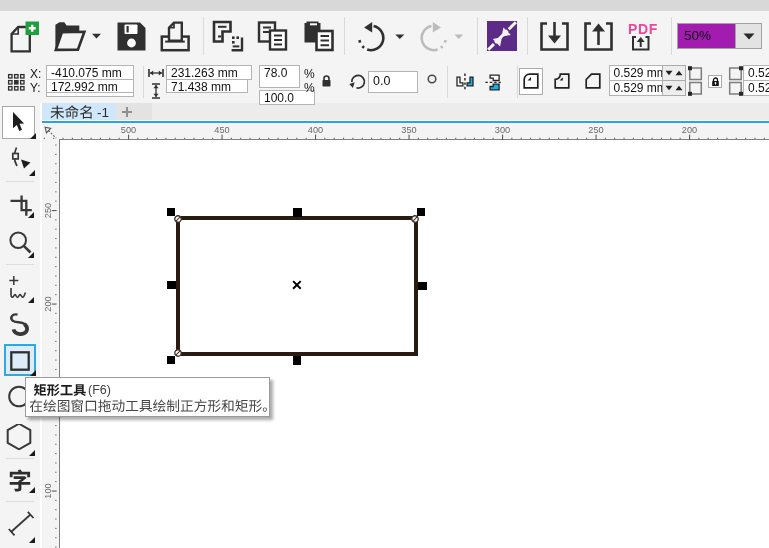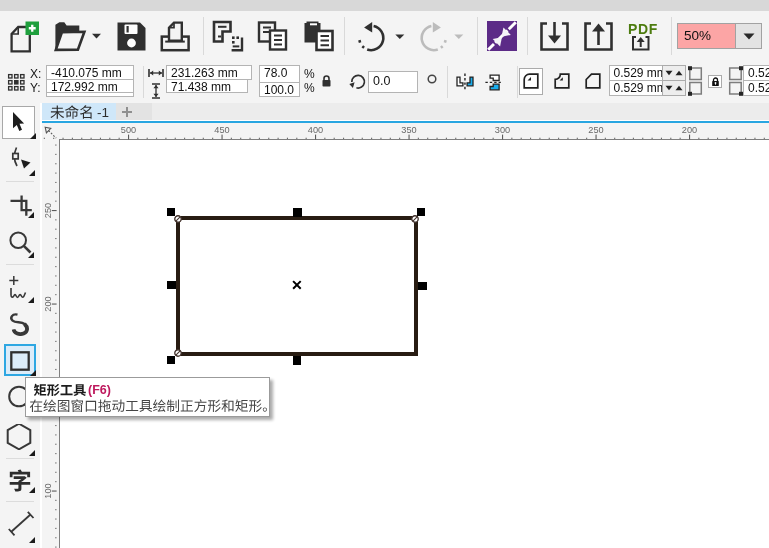--- a/index.html
+++ b/index.html
@@ -97,28 +97,28 @@
 <svg class="ab" style="left:540px;top:22px" width="29" height="29" viewBox="0 0 29 29">
 <path d="M7 1.5 H1.5 V27.5 H27.5 V1.5 H22" fill="none" stroke="#303030" stroke-width="2.6"></path>
 <path d="M14.5 0 V16" stroke="#303030" stroke-width="2.6"></path>
 <path d="M8 13.5 H21 L14.5 21.5 Z" fill="#303030"></path>
 </svg>
 <svg class="ab" style="left:584px;top:22px" width="29" height="29" viewBox="0 0 29 29">
 <path d="M7 1.5 H1.5 V27.5 H27.5 V1.5 H22" fill="none" stroke="#303030" stroke-width="2.6"></path>
 <path d="M14.5 7 V23" stroke="#303030" stroke-width="2.6"></path>
 <path d="M8 9.5 H21 L14.5 1.5 Z" fill="#303030"></path>
 </svg>
-<div class="ab" style="left:628px;top:20.5px;width:40px;height:15px;font-size:14px;font-weight:bold;color:#4d7c0f;letter-spacing:0.6px">PDF</div>
+<div class="ab" style="left:628px;top:20.5px;width:40px;height:15px;font-size:14px;font-weight:bold;color:#ec4899;letter-spacing:0.6px">PDF</div>
 <svg class="ab" style="left:632px;top:36px" width="18" height="15" viewBox="0 0 18 15">
 <path d="M4 1 H1 V13.5 H16.5 V1 H13.5" fill="none" stroke="#303030" stroke-width="2"></path>
 <path d="M8.7 4.5 V11" stroke="#303030" stroke-width="2"></path>
 <path d="M4.7 6 H12.7 L8.7 1 Z" fill="#303030"></path>
 </svg>
 <div class="ab" style="left:671px;top:17px;width:1px;height:38px;background:#d9d9d9"></div>
-<div class="ab" style="left:677px;top:22.5px;width:85px;height:26px;background:#fca5a5;border:1px solid #a2a2a2;box-sizing:border-box">
+<div class="ab" style="left:677px;top:22.5px;width:85px;height:26px;background:#a21caf;border:1px solid #a2a2a2;box-sizing:border-box">
 <div style="position:absolute;left:6px;top:4px;font-size:13.5px;color:#101010">50%</div>
 <div style="position:absolute;right:0;top:0;width:25px;height:24px;background:#e3e3e3;border-left:1px solid #a2a2a2"></div>
 <svg style="position:absolute;right:6.5px;top:9px" width="12" height="7" viewBox="0 0 12 7">
       <path d="M0.5 0.5 h11 l-5.5 6 z" fill="#2a2a2a"></path>
     </svg>
 </div>
 <svg class="ab" style="left:7px;top:73px" width="19" height="19" viewBox="0 0 19 19">
     <rect x="1.6" y="1.6" width="3.4" height="3.4" fill="none" stroke="#303030" stroke-width="1.3"></rect>
     <rect x="1.6" y="7.6" width="3.4" height="3.4" fill="none" stroke="#303030" stroke-width="1.3"></rect>
     <rect x="1.6" y="13.6" width="3.4" height="3.4" fill="none" stroke="#303030" stroke-width="1.3"></rect>
@@ -140,21 +140,21 @@
     <path d="M2 4 l3.2 -2.6 v5.2 z M14 4 l-3.2 -2.6 v5.2 z" fill="#303030"></path>
   </svg>
 <svg class="ab" style="left:152px;top:83px" width="8" height="16" viewBox="0 0 8 16">
     <path d="M0 1 H8 M0 15 H8" stroke="#303030" stroke-width="1.6"></path>
     <path d="M4 2 V14" stroke="#303030" stroke-width="1.3"></path>
     <path d="M4 2 l-2.6 3.2 h5.2 z M4 14 l-2.6 -3.2 h5.2 z" fill="#303030"></path>
   </svg>
 <div class="fld" style="left:166px;top:65px;width:86px;height:14.5px">231.263 mm</div>
 <div class="fld" style="left:166px;top:78.5px;width:82px;height:14.5px">71.438 mm</div>
 <div class="fld" style="left:259px;top:65px;width:41px;height:23px">78.0</div>
-<div class="fld" style="left:259px;top:82px;width:41px;height:14.5px">100.0</div>
+<div class="fld" style="left:259px;top:90px;width:56px;height:14.5px">100.0</div>
 <div class="ab" style="left:304px;top:66.5px;font-size:12px;color:#161616">%</div>
 <div class="ab" style="left:304px;top:80.5px;font-size:12px;color:#161616">%</div>
 <svg class="ab" style="left:321px;top:75px" width="11" height="13" viewBox="0 0 11 13">
     <path d="M3 5 V3.5 A 2.5 2.5 0 0 1 8 3.5 V5" fill="none" stroke="#303030" stroke-width="1.6"></path>
     <rect x="1.5" y="5" width="8" height="6.5" fill="#303030" rx="0.8"></rect>
   </svg>
 <svg class="ab" style="left:348px;top:72px" width="20" height="20" viewBox="0 0 20 20">
     <path d="M3.8 9.9 A 6.3 6.3 0 1 1 8.4 15.8" fill="none" stroke="#303030" stroke-width="1.7"></path>
 <path d="M1.3 12.0 L6.6 10.3 L4.9 16.0 Z" fill="#303030"></path>
   </svg>
@@ -464,15 +464,15 @@
 <path d="M3 22 L22.5 4.5" stroke="#383838" stroke-width="1.8"></path>
 <path d="M0.8 19 L6.5 25.3 M19.8 1.8 L25.5 8" stroke="#383838" stroke-width="1.8"></path>
 </svg>
 <svg class="ab" style="left:29px;top:537px" width="6" height="6" viewBox="0 0 6 6">
     <path d="M6 0 V6 H0 Z" fill="#1a1a1a"></path>
   </svg>
 <div class="ab" style="left:24.5px;top:377px;width:245px;height:40px;background:#fff;border:1px solid #9b9b9b;box-sizing:border-box;box-shadow:3px 3px 3px rgba(0,0,0,0.33)"></div>
 <svg class="ab" style="left:32.5px;top:382px" width="120" height="15" viewBox="0 0 120 15">
     <path d="M7.9 -6.1H10.4V-4.3H7.9ZM12.4 -10.6H6.3V0.7H12.7V-0.8H7.9V-2.8H11.9V-7.6H7.9V-9.1H12.4ZM1.5 -11.2C1.3 -9.7 1.0 -8.1 0.4 -7.1C0.8 -6.9 1.4 -6.5 1.7 -6.3C1.9 -6.8 2.2 -7.4 2.4 -8.1H2.8V-6.4V-6.0H0.7V-4.5H2.7C2.5 -2.9 1.9 -1.2 0.4 0.1C0.7 0.3 1.3 0.9 1.5 1.2C2.5 0.3 3.2 -0.9 3.6 -2.1C4.2 -1.4 4.8 -0.6 5.1 -0.0L6.1 -1.3C5.8 -1.7 4.5 -3.2 4.0 -3.6C4.1 -3.9 4.1 -4.2 4.2 -4.5H5.9V-6.0H4.3V-6.4V-8.1H5.6V-9.6H2.7C2.8 -10.0 2.9 -10.5 3.0 -10.9Z M24.1 -11.0C23.3 -10.0 21.9 -8.9 20.6 -8.3C21.0 -8.0 21.5 -7.5 21.8 -7.2C23.1 -7.9 24.6 -9.1 25.6 -10.4ZM24.3 -7.4C23.5 -6.3 22.1 -5.1 20.8 -4.4C21.2 -4.1 21.7 -3.7 21.9 -3.3C23.3 -4.2 24.8 -5.4 25.8 -6.8ZM24.6 -3.9C23.7 -2.2 21.9 -0.9 20.1 -0.1C20.5 0.2 21.0 0.8 21.3 1.1C23.2 0.2 24.9 -1.4 26.1 -3.3ZM18.1 -9.0V-6.1H16.6V-9.0ZM13.6 -6.1V-4.7H15.1C15.1 -2.9 14.7 -1.2 13.5 0.2C13.8 0.4 14.4 1.0 14.6 1.3C16.2 -0.3 16.6 -2.5 16.6 -4.7H18.1V1.2H19.7V-4.7H21.0V-6.1H19.7V-9.0H20.8V-10.4H13.9V-9.0H15.2V-6.1Z M27.0 -1.3V0.3H39.1V-1.3H33.9V-8.2H38.3V-9.8H27.7V-8.2H32.0V-1.3Z M42.3 -10.6V-3.1H40.2V-1.7H43.5C42.6 -1.1 41.2 -0.3 40.0 0.1C40.4 0.4 40.9 0.9 41.1 1.2C42.5 0.7 44.1 -0.1 45.2 -0.9L44.0 -1.7H48.0L47.3 -0.8C48.7 -0.2 50.3 0.6 51.1 1.2L52.4 0.0C51.6 -0.4 50.2 -1.1 48.9 -1.7H52.3V-3.1H50.2V-10.6ZM43.8 -3.1V-3.8H48.6V-3.1ZM43.8 -7.5H48.6V-6.8H43.8ZM43.8 -8.6V-9.3H48.6V-8.6ZM43.8 -5.7H48.6V-5.0H43.8Z" fill="#1c1c1c" transform="translate(0.5,12.9)"></path>
   </svg>
-<div class="ab" style="left:88px;top:382.5px;font-size:12.5px;font-weight:bold;color:#be185d">(F6)</div>
+<div class="ab" style="left:88px;top:382.5px;font-size:12.5px;font-weight:normal;color:#404040">(F6)</div>
 <svg class="ab" style="left:29px;top:397.5px" width="241" height="16" viewBox="0 0 241 16">
     <path d="M5.4 -11.5C5.2 -10.8 4.9 -10.1 4.6 -9.4H0.9V-8.4H4.2C3.3 -6.6 2.1 -5.0 0.5 -3.9C0.7 -3.7 0.9 -3.2 1.1 -3.0C1.6 -3.4 2.2 -3.8 2.6 -4.4V1.0H3.7V-5.6C4.3 -6.5 4.9 -7.4 5.3 -8.4H12.9V-9.4H5.8C6.0 -10.0 6.2 -10.6 6.4 -11.2ZM8.2 -7.7V-5.0H5.1V-4.1H8.2V-0.2H4.6V0.8H12.9V-0.2H9.2V-4.1H12.3V-5.0H9.2V-7.7Z M14.2 -0.7 14.5 0.3C15.6 -0.2 17.2 -0.8 18.6 -1.3L18.4 -2.2C16.9 -1.6 15.3 -1.1 14.2 -0.7ZM20.3 -6.9V-6.0H25.0V-6.9ZM14.5 -5.8C14.7 -5.9 15.0 -6.0 16.4 -6.2C15.9 -5.3 15.4 -4.6 15.2 -4.4C14.8 -3.9 14.5 -3.5 14.2 -3.5C14.3 -3.2 14.5 -2.7 14.6 -2.5C14.8 -2.7 15.3 -2.8 18.4 -3.7C18.4 -3.9 18.4 -4.2 18.4 -4.5L16.0 -4.0C17.0 -5.2 17.9 -6.7 18.6 -8.2L17.7 -8.7C17.5 -8.1 17.2 -7.6 16.9 -7.1L15.5 -6.9C16.2 -8.1 17.0 -9.7 17.5 -11.1L16.5 -11.5C16.1 -9.9 15.2 -8.1 14.9 -7.6C14.6 -7.2 14.4 -6.8 14.1 -6.8C14.2 -6.5 14.4 -6.0 14.5 -5.8ZM19.1 0.8C19.4 0.6 20.0 0.6 25.0 0.0C25.3 0.4 25.5 0.8 25.6 1.1L26.5 0.7C26.1 -0.2 25.2 -1.6 24.4 -2.6L23.5 -2.3C23.9 -1.8 24.2 -1.3 24.6 -0.8L20.6 -0.4C21.2 -1.3 22.0 -2.7 22.5 -3.6H26.3V-4.6H19.1V-3.6H21.4C20.9 -2.7 19.9 -0.9 19.5 -0.6C19.3 -0.3 19.0 -0.2 18.7 -0.2C18.8 0.0 19.0 0.5 19.1 0.8ZM22.4 -11.5C21.6 -9.7 20.1 -8.0 18.5 -7.0C18.7 -6.7 19.0 -6.2 19.1 -6.0C20.4 -6.9 21.7 -8.3 22.6 -9.9C23.6 -8.5 25.0 -7.1 26.2 -6.2C26.4 -6.5 26.6 -6.9 26.8 -7.1C25.5 -8.0 23.9 -9.4 23.1 -10.7L23.3 -11.2Z M32.5 -3.8C33.6 -3.6 35.0 -3.1 35.8 -2.7L36.2 -3.4C35.5 -3.8 34.1 -4.2 33.0 -4.5ZM31.2 -2.1C33.1 -1.8 35.4 -1.3 36.7 -0.8L37.2 -1.6C35.9 -2.0 33.5 -2.6 31.6 -2.8ZM28.6 -10.9V1.1H29.5V0.5H38.9V1.1H40.0V-10.9ZM29.5 -0.4V-10.0H38.9V-0.4ZM33.1 -9.7C32.4 -8.6 31.2 -7.5 30.0 -6.8C30.2 -6.7 30.6 -6.4 30.8 -6.2C31.2 -6.5 31.6 -6.8 32.0 -7.2C32.4 -6.7 32.9 -6.3 33.5 -5.9C32.3 -5.4 31.0 -5.0 29.8 -4.7C30.0 -4.5 30.2 -4.2 30.3 -3.9C31.6 -4.2 33.1 -4.7 34.4 -5.4C35.5 -4.8 36.8 -4.3 38.1 -4.1C38.2 -4.3 38.5 -4.7 38.7 -4.8C37.5 -5.1 36.3 -5.4 35.2 -5.9C36.2 -6.6 37.1 -7.4 37.7 -8.3L37.1 -8.6L36.9 -8.6H33.4C33.6 -8.9 33.8 -9.1 33.9 -9.4ZM32.6 -7.7 32.7 -7.8H36.2C35.7 -7.3 35.1 -6.8 34.3 -6.4C33.6 -6.8 33.0 -7.2 32.6 -7.7Z M46.2 -9.2C45.1 -8.4 43.6 -7.7 42.3 -7.3L42.8 -6.5C44.3 -7.0 45.8 -7.8 46.9 -8.7ZM49.0 -8.6C50.4 -8.0 52.2 -7.1 53.1 -6.4L53.7 -7.1C52.8 -7.8 51.0 -8.7 49.6 -9.2ZM47.0 -7.9C46.8 -7.4 46.5 -6.9 46.1 -6.5H43.3V1.1H44.4V0.5H51.6V1.0H52.7V-6.5H47.2C47.5 -6.8 47.8 -7.2 48.1 -7.6ZM44.4 -0.2V-5.7H51.6V-0.2ZM46.1 -3.0C46.6 -2.8 47.2 -2.5 47.8 -2.2C46.9 -1.7 45.9 -1.3 44.9 -1.1C45.1 -0.9 45.3 -0.7 45.3 -0.5C46.5 -0.7 47.6 -1.2 48.6 -1.8C49.3 -1.4 49.9 -1.0 50.3 -0.7L50.9 -1.3C50.5 -1.6 49.9 -2.0 49.2 -2.3C49.9 -2.9 50.4 -3.5 50.8 -4.4L50.2 -4.6L50.1 -4.6H46.9C47.1 -4.8 47.2 -5.1 47.3 -5.3L46.5 -5.4C46.2 -4.7 45.6 -3.9 44.9 -3.3C45.0 -3.2 45.3 -3.0 45.5 -2.8C45.9 -3.2 46.2 -3.5 46.5 -3.9H49.6C49.3 -3.5 49.0 -3.0 48.5 -2.7C47.9 -3.0 47.2 -3.3 46.6 -3.5ZM46.9 -11.3C47.1 -11.0 47.3 -10.7 47.4 -10.3H42.2V-8.2H43.2V-9.5H52.7V-8.2H53.7V-10.3H48.6C48.5 -10.7 48.2 -11.2 48.0 -11.6Z M56.5 -10.1V0.8H57.6V-0.4H65.7V0.7H66.8V-10.1ZM57.6 -1.5V-9.0H65.7V-1.5Z M70.8 -11.5V-8.7H69.0V-7.8H70.8V-4.7L68.9 -4.2L69.2 -3.2L70.8 -3.7V-0.2C70.8 0.0 70.7 0.1 70.5 0.1C70.4 0.1 69.8 0.1 69.2 0.1C69.4 0.3 69.5 0.8 69.5 1.0C70.4 1.1 71.0 1.0 71.3 0.8C71.6 0.7 71.8 0.4 71.8 -0.2V-4.0L73.3 -4.5L73.1 -5.5L71.8 -5.0V-7.8H73.2V-8.7H71.8V-11.5ZM75.3 -11.5C74.8 -9.8 74.0 -8.1 72.9 -7.0C73.1 -6.9 73.6 -6.6 73.7 -6.4C74.3 -7.0 74.8 -7.8 75.2 -8.7H81.5V-9.6H75.7C75.9 -10.1 76.1 -10.7 76.3 -11.3ZM74.7 -7.1V-4.8L73.3 -4.2L73.6 -3.4L74.7 -3.8V-0.6C74.7 0.7 75.1 1.0 76.6 1.0C77.0 1.0 79.5 1.0 79.9 1.0C81.2 1.0 81.5 0.5 81.7 -1.1C81.4 -1.2 81.0 -1.3 80.7 -1.5C80.7 -0.2 80.6 0.1 79.9 0.1C79.3 0.1 77.1 0.1 76.7 0.1C75.8 0.1 75.6 -0.0 75.6 -0.6V-4.2L77.3 -4.8V-1.2H78.2V-5.2L79.8 -5.8C79.8 -4.2 79.8 -3.0 79.8 -2.8C79.7 -2.6 79.6 -2.5 79.5 -2.5C79.3 -2.5 79.0 -2.5 78.7 -2.6C78.8 -2.3 78.9 -1.9 78.9 -1.7C79.3 -1.7 79.7 -1.7 80.0 -1.8C80.4 -1.8 80.6 -2.1 80.7 -2.6C80.7 -3.0 80.7 -4.7 80.7 -6.6L80.8 -6.8L80.1 -7.0L80.0 -6.9L79.9 -6.8L78.2 -6.2V-8.2H77.3V-5.8L75.6 -5.2V-7.1Z M83.4 -10.4V-9.5H88.7V-10.4ZM91.1 -11.3C91.1 -10.3 91.1 -9.3 91.1 -8.3H89.1V-7.4H91.1C90.9 -4.2 90.4 -1.4 88.5 0.3C88.7 0.5 89.1 0.8 89.3 1.1C91.3 -0.8 91.9 -4.0 92.1 -7.4H94.1C94.0 -2.5 93.8 -0.7 93.4 -0.3C93.3 -0.1 93.1 -0.1 92.9 -0.1C92.6 -0.1 91.9 -0.1 91.1 -0.1C91.3 0.2 91.4 0.6 91.4 0.9C92.1 0.9 92.9 0.9 93.3 0.9C93.8 0.8 94.0 0.7 94.3 0.4C94.8 -0.2 95.0 -2.2 95.1 -7.8C95.1 -8.0 95.1 -8.3 95.1 -8.3H92.1C92.1 -9.3 92.2 -10.3 92.2 -11.3ZM83.4 -0.6 83.4 -0.6V-0.6C83.7 -0.8 84.2 -0.9 88.0 -1.8L88.3 -0.9L89.2 -1.2C89.0 -2.1 88.3 -3.8 87.8 -5.0L87.0 -4.8C87.2 -4.1 87.5 -3.4 87.8 -2.7L84.5 -2.0C85.0 -3.2 85.6 -4.7 85.9 -6.2H89.0V-7.1H82.9V-6.2H84.8C84.5 -4.6 83.9 -3.0 83.7 -2.5C83.5 -2.0 83.3 -1.6 83.1 -1.5C83.2 -1.3 83.4 -0.8 83.4 -0.6Z M96.6 -1.0V0.0H108.9V-1.0H103.3V-8.9H108.2V-10.0H97.3V-8.9H102.1V-1.0Z M117.9 -1.2C119.4 -0.4 121.0 0.4 122.0 1.1L122.8 0.3C121.8 -0.3 120.1 -1.2 118.5 -1.9ZM114.1 -1.8C113.2 -1.1 111.5 -0.2 110.1 0.4C110.4 0.5 110.7 0.9 110.9 1.1C112.3 0.5 114.0 -0.3 115.1 -1.2ZM112.5 -10.9V-2.9H110.3V-1.9H122.6V-2.9H120.6V-10.9ZM113.5 -2.9V-4.1H119.6V-2.9ZM113.5 -8.0H119.6V-6.9H113.5ZM113.5 -8.8V-10.0H119.6V-8.8ZM113.5 -6.1H119.6V-4.9H113.5Z M123.8 -0.7 124.1 0.3C125.2 -0.2 126.8 -0.8 128.2 -1.3L128.0 -2.2C126.5 -1.6 124.9 -1.1 123.8 -0.7ZM129.9 -6.9V-6.0H134.6V-6.9ZM124.1 -5.8C124.3 -5.9 124.6 -6.0 126.0 -6.2C125.5 -5.3 125.0 -4.6 124.8 -4.4C124.4 -3.9 124.1 -3.5 123.8 -3.5C123.9 -3.2 124.1 -2.7 124.2 -2.5C124.4 -2.7 124.9 -2.8 128.0 -3.7C128.0 -3.9 128.0 -4.2 128.0 -4.5L125.6 -4.0C126.6 -5.2 127.5 -6.7 128.2 -8.2L127.3 -8.7C127.1 -8.1 126.8 -7.6 126.5 -7.1L125.1 -6.9C125.8 -8.1 126.6 -9.7 127.1 -11.1L126.1 -11.5C125.7 -9.9 124.8 -8.1 124.5 -7.6C124.2 -7.2 124.0 -6.8 123.7 -6.8C123.8 -6.5 124.0 -6.0 124.1 -5.8ZM128.7 0.8C129.0 0.6 129.6 0.6 134.6 0.0C134.9 0.4 135.1 0.8 135.2 1.1L136.1 0.7C135.7 -0.2 134.8 -1.6 134.0 -2.6L133.1 -2.3C133.5 -1.8 133.8 -1.3 134.2 -0.8L130.2 -0.4C130.8 -1.3 131.6 -2.7 132.1 -3.6H135.9V-4.6H128.7V-3.6H131.0C130.5 -2.7 129.5 -0.9 129.1 -0.6C128.9 -0.3 128.6 -0.2 128.3 -0.2C128.4 0.0 128.6 0.5 128.7 0.8ZM132.0 -11.5C131.2 -9.7 129.7 -8.0 128.1 -7.0C128.3 -6.7 128.6 -6.2 128.7 -6.0C130.0 -6.9 131.3 -8.3 132.2 -9.9C133.2 -8.5 134.6 -7.1 135.8 -6.2C136.0 -6.5 136.2 -6.9 136.4 -7.1C135.1 -8.0 133.5 -9.4 132.7 -10.7L132.9 -11.2Z M146.3 -10.2V-2.7H147.2V-10.2ZM148.7 -11.4V-0.3C148.7 -0.1 148.6 -0.0 148.4 -0.0C148.2 -0.0 147.4 -0.0 146.6 -0.0C146.7 0.3 146.9 0.8 146.9 1.0C148.0 1.0 148.7 1.0 149.1 0.8C149.5 0.7 149.7 0.4 149.7 -0.3V-11.4ZM138.9 -11.2C138.7 -9.9 138.2 -8.5 137.6 -7.6C137.8 -7.5 138.3 -7.3 138.5 -7.2C138.7 -7.6 138.9 -8.1 139.2 -8.6H141.0V-7.2H137.6V-6.2H141.0V-4.8H138.2V-0.0H139.2V-3.9H141.0V1.1H141.9V-3.9H143.8V-1.1C143.8 -0.9 143.8 -0.9 143.7 -0.9C143.5 -0.9 143.1 -0.9 142.5 -0.9C142.6 -0.6 142.7 -0.3 142.8 0.0C143.5 0.0 144.1 0.0 144.4 -0.2C144.7 -0.3 144.8 -0.6 144.8 -1.0V-4.8H141.9V-6.2H145.3V-7.2H141.9V-8.6H144.7V-9.5H141.9V-11.5H141.0V-9.5H139.5C139.7 -10.0 139.8 -10.5 139.9 -11.0Z M153.3 -7.0V-0.5H151.4V0.5H163.7V-0.5H158.4V-4.8H162.7V-5.8H158.4V-9.5H163.3V-10.5H151.9V-9.5H157.4V-0.5H154.3V-7.0Z M170.4 -11.2C170.8 -10.6 171.2 -9.7 171.4 -9.1H165.3V-8.1H169.1C168.9 -5.0 168.6 -1.4 165.0 0.3C165.3 0.5 165.6 0.9 165.8 1.1C168.4 -0.2 169.4 -2.5 169.9 -4.9H174.8C174.5 -1.8 174.3 -0.5 173.9 -0.2C173.7 -0.0 173.5 0.0 173.2 0.0C172.8 0.0 171.9 -0.0 170.9 -0.1C171.1 0.2 171.2 0.6 171.3 0.9C172.2 1.0 173.1 1.0 173.6 0.9C174.1 0.9 174.4 0.8 174.8 0.5C175.3 -0.1 175.6 -1.6 175.8 -5.5C175.9 -5.6 175.9 -5.9 175.9 -5.9H170.0C170.1 -6.7 170.2 -7.4 170.2 -8.1H177.2V-9.1H171.4L172.4 -9.6C172.2 -10.1 171.8 -10.9 171.4 -11.6Z M189.7 -11.3C188.8 -10.2 187.3 -9.0 186.0 -8.4C186.2 -8.2 186.5 -7.9 186.7 -7.6C188.1 -8.4 189.6 -9.6 190.6 -10.9ZM190.1 -7.5C189.2 -6.3 187.5 -5.1 186.1 -4.4C186.4 -4.2 186.7 -3.8 186.8 -3.6C188.3 -4.5 190.0 -5.8 191.0 -7.1ZM190.4 -3.8C189.4 -2.1 187.4 -0.6 185.4 0.3C185.7 0.5 186.0 0.8 186.1 1.1C188.2 0.1 190.2 -1.5 191.4 -3.4ZM183.6 -9.7V-6.2H181.4V-9.7ZM178.7 -6.2V-5.2H180.4C180.4 -3.2 180.1 -1.1 178.6 0.5C178.9 0.6 179.2 1.0 179.4 1.2C181.0 -0.6 181.4 -2.9 181.4 -5.2H183.6V1.1H184.6V-5.2H186.1V-6.2H184.6V-9.7H186.0V-10.7H178.9V-9.7H180.5V-6.2Z M199.1 -10.2V0.5H200.1V-0.6H203.1V0.4H204.2V-10.2ZM200.1 -1.6V-9.2H203.1V-1.6ZM197.8 -11.4C196.6 -10.9 194.4 -10.5 192.6 -10.2C192.7 -10.0 192.9 -9.6 192.9 -9.4C193.6 -9.5 194.4 -9.6 195.2 -9.7V-7.5H192.5V-6.5H194.9C194.3 -4.8 193.2 -2.9 192.2 -1.8C192.3 -1.6 192.6 -1.2 192.7 -0.9C193.6 -1.8 194.5 -3.4 195.2 -5.0V1.1H196.2V-5.0C196.8 -4.2 197.6 -3.2 197.9 -2.6L198.5 -3.5C198.2 -3.9 196.7 -5.6 196.2 -6.2V-6.5H198.6V-7.5H196.2V-9.9C197.1 -10.1 197.9 -10.3 198.5 -10.6Z M213.1 -6.7H216.7V-4.1H213.1ZM218.3 -10.8H212.1V0.5H218.5V-0.5H213.1V-3.1H217.7V-7.7H213.1V-9.8H218.3ZM207.4 -11.5C207.2 -9.8 206.8 -8.1 206.1 -7.0C206.3 -6.9 206.7 -6.6 206.9 -6.5C207.3 -7.1 207.6 -7.9 207.8 -8.7H208.7V-6.5L208.7 -5.9H206.3V-4.9H208.6C208.4 -3.1 207.8 -1.2 206.0 0.3C206.2 0.4 206.6 0.8 206.7 1.0C208.0 -0.1 208.8 -1.4 209.2 -2.8C209.8 -2.0 210.7 -0.9 211.0 -0.4L211.7 -1.2C211.3 -1.6 209.9 -3.3 209.4 -3.8C209.5 -4.2 209.6 -4.6 209.6 -4.9H211.7V-5.9H209.7L209.7 -6.5V-8.7H211.3V-9.7H208.1C208.2 -10.2 208.3 -10.8 208.4 -11.3Z M230.8 -11.3C229.9 -10.2 228.4 -9.0 227.1 -8.4C227.3 -8.2 227.6 -7.9 227.8 -7.6C229.2 -8.4 230.7 -9.6 231.7 -10.9ZM231.2 -7.5C230.3 -6.3 228.6 -5.1 227.2 -4.4C227.5 -4.2 227.8 -3.8 227.9 -3.6C229.4 -4.5 231.1 -5.8 232.1 -7.1ZM231.5 -3.8C230.5 -2.1 228.5 -0.6 226.5 0.3C226.8 0.5 227.1 0.8 227.2 1.1C229.3 0.1 231.3 -1.5 232.5 -3.4ZM224.7 -9.7V-6.2H222.5V-9.7ZM219.8 -6.2V-5.2H221.5C221.5 -3.2 221.2 -1.1 219.7 0.5C220.0 0.6 220.3 1.0 220.5 1.2C222.1 -0.6 222.5 -2.9 222.5 -5.2H224.7V1.1H225.7V-5.2H227.2V-6.2H225.7V-9.7H227.1V-10.7H220.0V-9.7H221.6V-6.2Z M235.6 -3.3C234.4 -3.3 233.5 -2.4 233.5 -1.3C233.5 -0.1 234.4 0.8 235.6 0.8C236.7 0.8 237.7 -0.1 237.7 -1.3C237.7 -2.4 236.7 -3.3 235.6 -3.3ZM235.6 0.1C234.8 0.1 234.2 -0.5 234.2 -1.3C234.2 -2.0 234.8 -2.6 235.6 -2.6C236.3 -2.6 237.0 -2.0 237.0 -1.3C237.0 -0.5 236.3 0.1 235.6 0.1Z" fill="#454545" transform="translate(0.3,12.9)"></path>
   </svg>
 </body></html>

